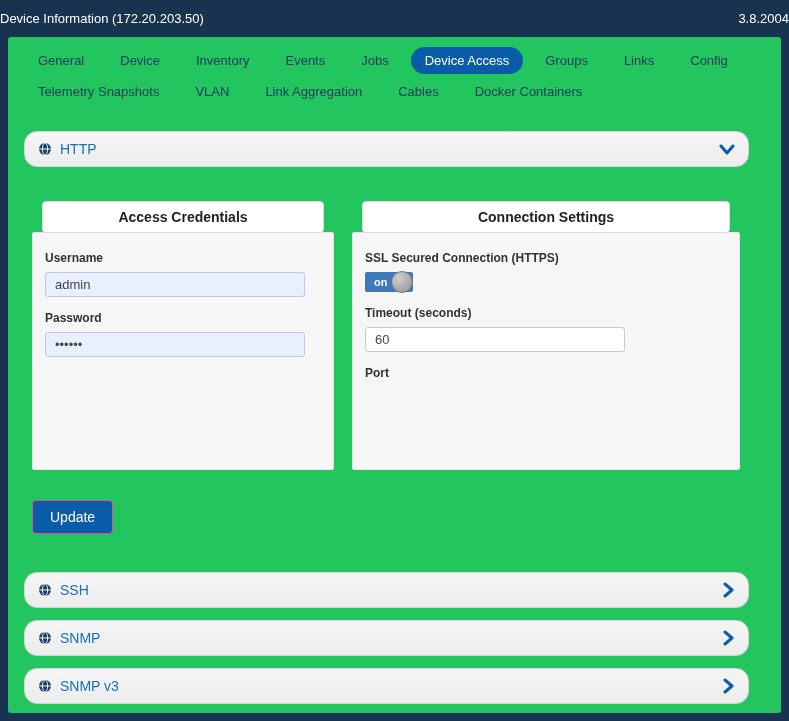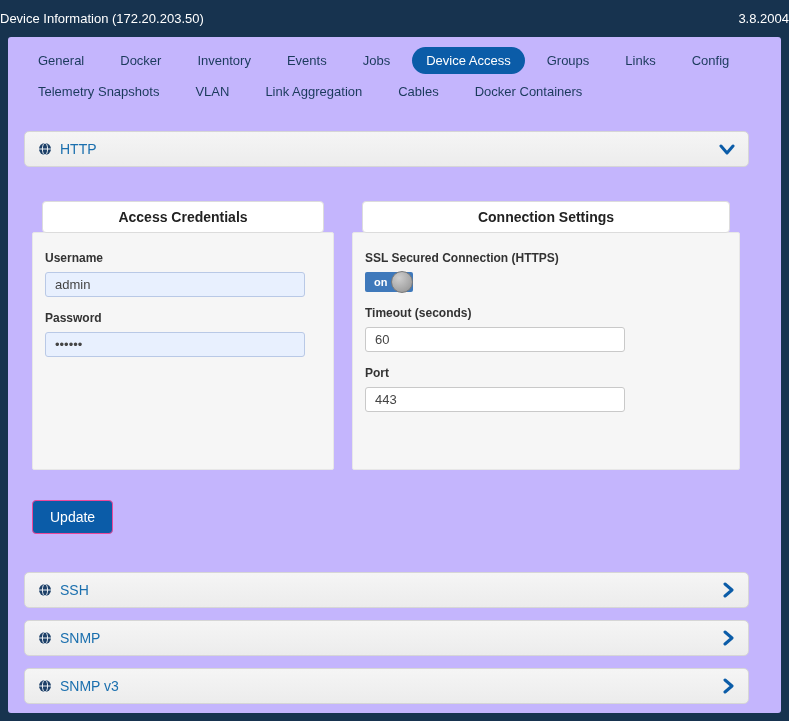--- a/index.html
+++ b/index.html
@@ -15,21 +15,21 @@
     display: flex;
     justify-content: space-between;
     align-items: center;
     padding: 0 0;
     color: #ffffff;
     font-size: 13px;
   }
   .content-card {
     position: absolute;
     left: 8px; right: 8px; top: 37px; bottom: 8px;
-    background: #c4b5fd;
+    background: #22c55e;
     border-radius: 3px;
     padding: 10px 32px 0 16px;
     overflow: hidden;
   }
   .tab-row {
     display: flex;
     align-items: center;
     gap: 8px;
     font-size: 13px;
     margin-bottom: 4px;
@@ -44,21 +44,21 @@
   .tab.active {
     background: #0b5ca8;
     color: #ffffff;
     text-align: center;
   }
   .accordion { margin-top: 12px; }
   .accordion.first { margin-top: 26px; }
   .acc-header {
     background: linear-gradient(#f5f5f5, #ececec);
     border: 1px solid #d6d6d6;
-    border-radius: 5px;
+    border-radius: 13px;
     height: 36px;
     display: flex;
     align-items: center;
     padding: 0 13px;
     color: #1a6fae;
     font-size: 14px;
     cursor: pointer;
   }
   .acc-header .globe { margin-right: 8px; display: inline-flex; }
   .acc-header .chev { margin-left: auto; display: inline-flex; }
@@ -157,21 +157,21 @@
 
 <div class="topbar">
   <span>Device Information (172.20.203.50)</span>
   <span>3.8.2004</span>
 </div>
 
 <div class="content-card">
 
   <div class="tab-row">
     <span class="tab">General</span>
-    <span class="tab">Docker</span>
+    <span class="tab">Device</span>
     <span class="tab">Inventory</span>
     <span class="tab">Events</span>
     <span class="tab">Jobs</span>
     <span class="tab active">Device Access</span>
     <span class="tab">Groups</span>
     <span class="tab">Links</span>
     <span class="tab">Config</span>
   </div>
   <div class="tab-row">
     <span class="tab">Telemetry Snapshots</span>
@@ -212,21 +212,20 @@
           <div class="fieldset-title">Connection Settings</div>
           <div class="fieldset-body">
             <label class="field-label firstlbl">SSL Secured Connection (HTTPS)</label>
             <div class="toggle">
               <span class="on-text">on</span>
               <span class="knob"></span>
             </div>
             <label class="field-label">Timeout (seconds)</label>
             <input class="text-input" type="text" value="60" style="">
             <label class="field-label">Port</label>
-            <input class="text-input" type="text" value="443" style="">
           </div>
         </div>
       </div>
       <button class="update-btn">Update</button>
     </div>
   </div>
 
   <div class="accordion">
     <div class="acc-header">
       <span class="globe">

